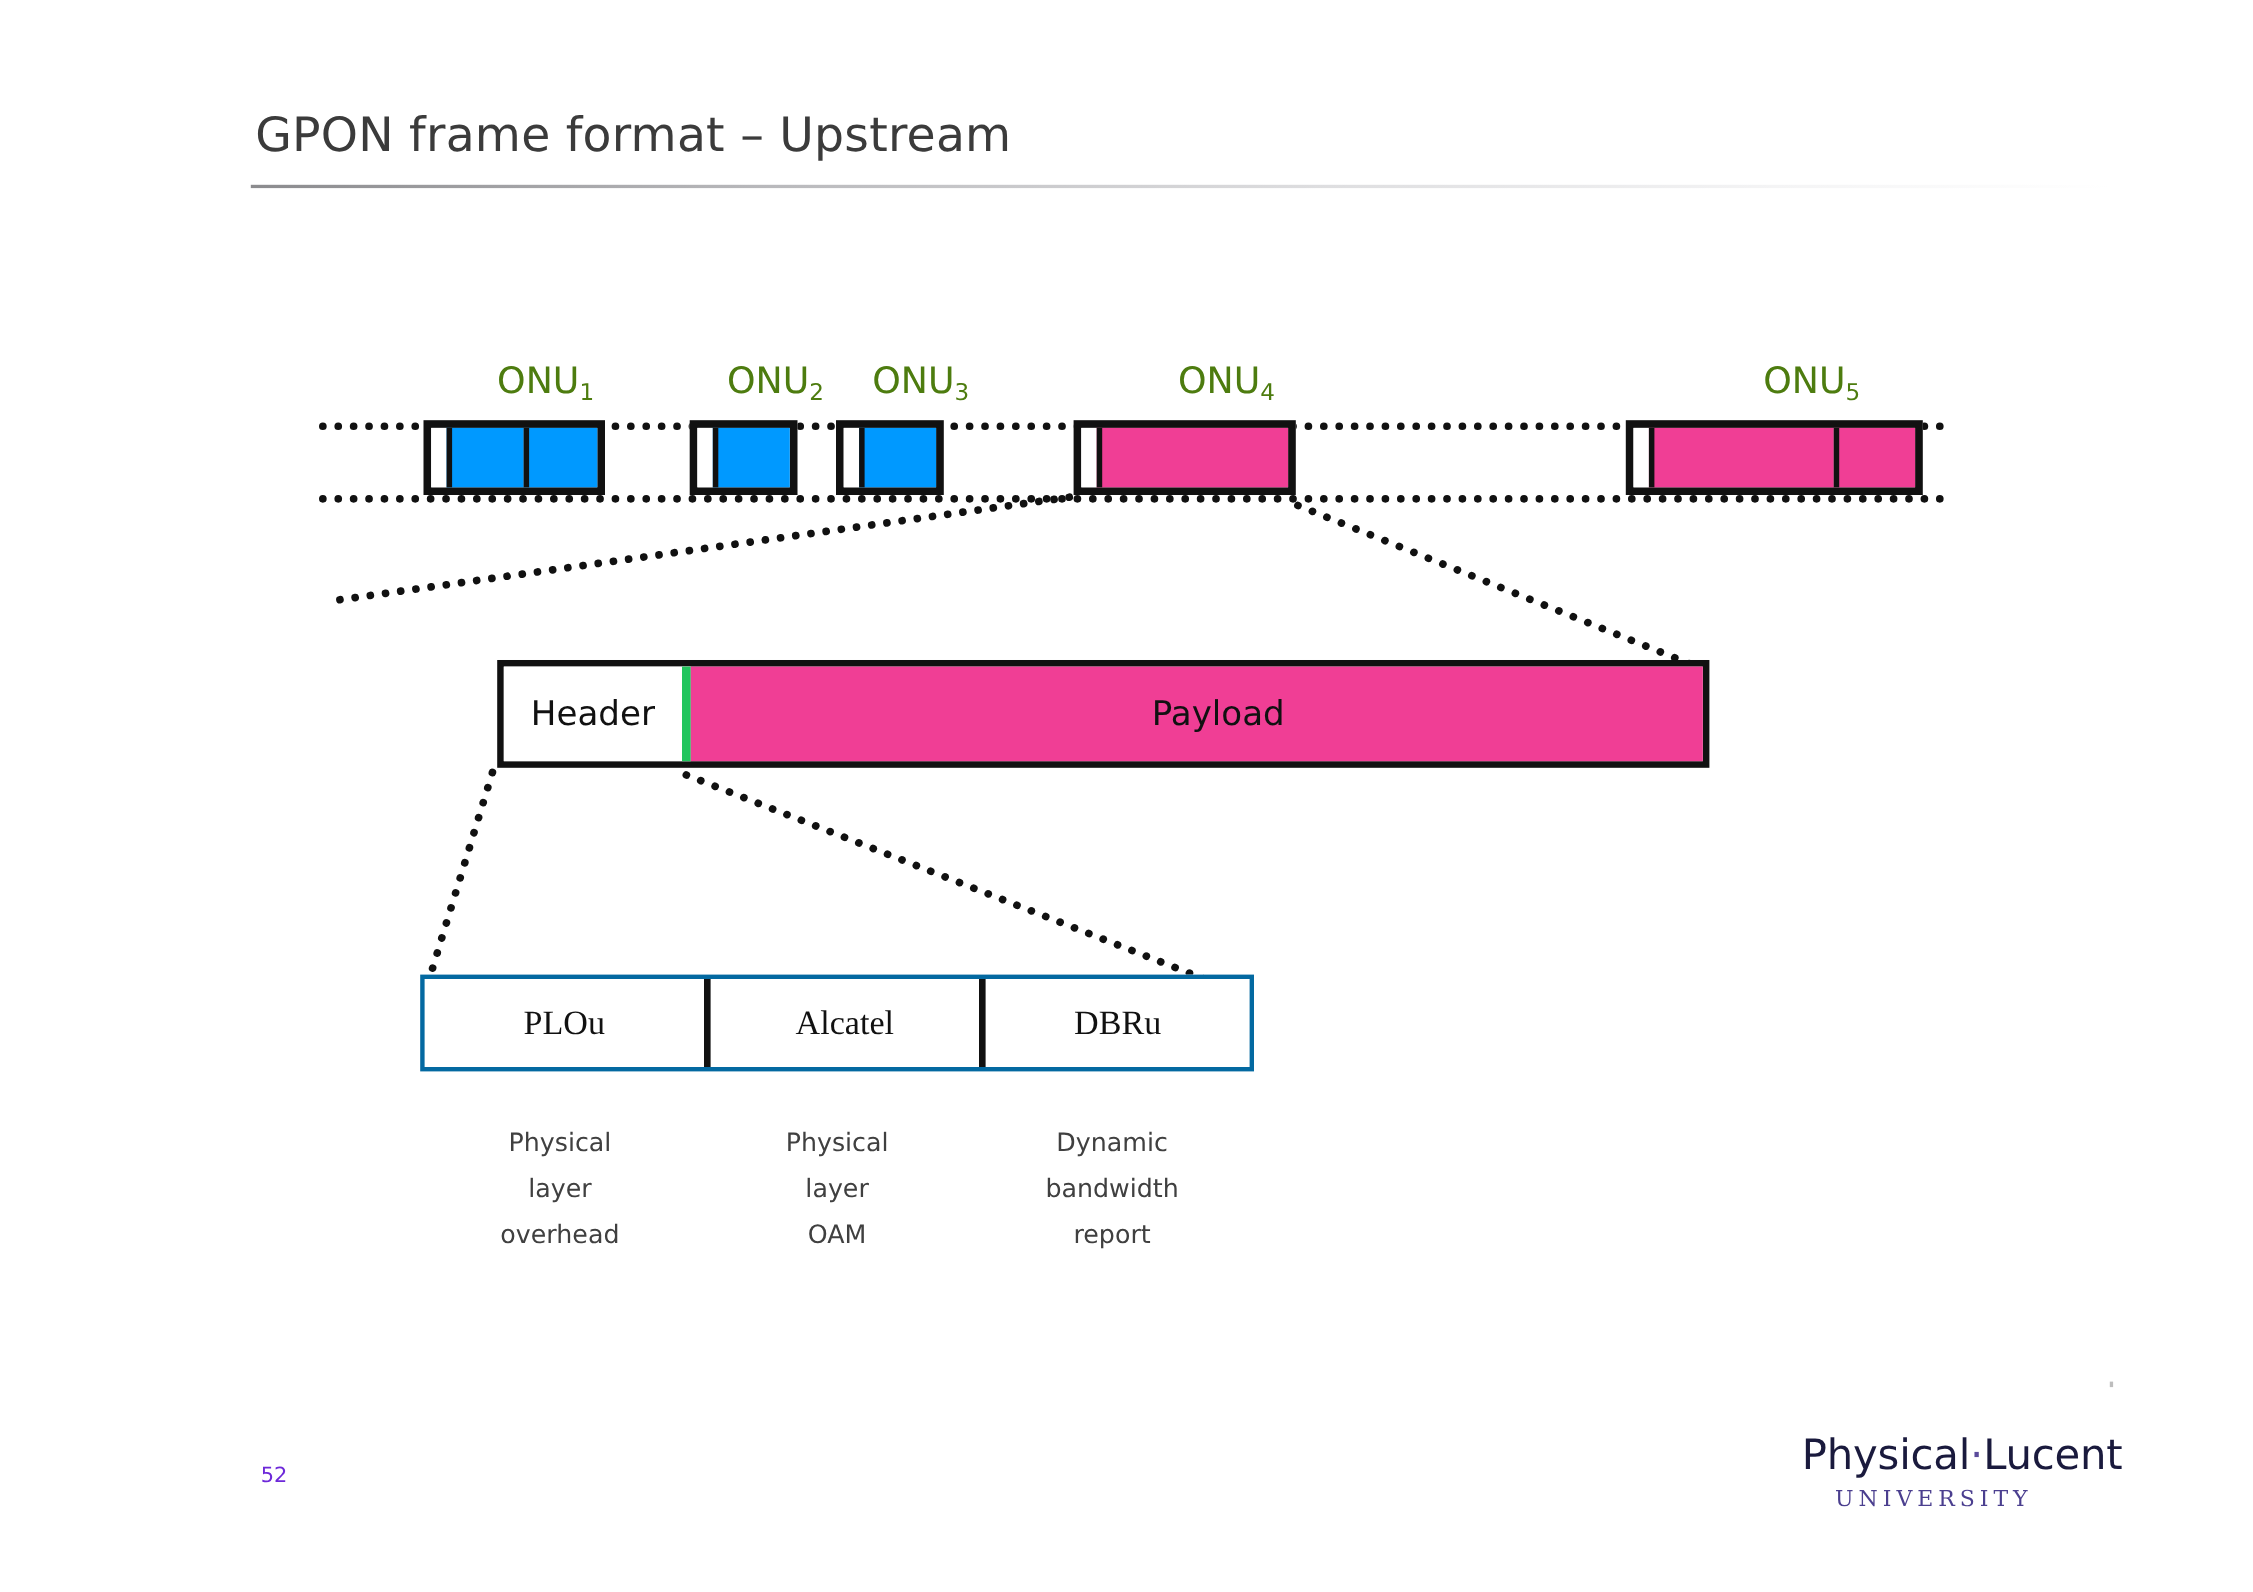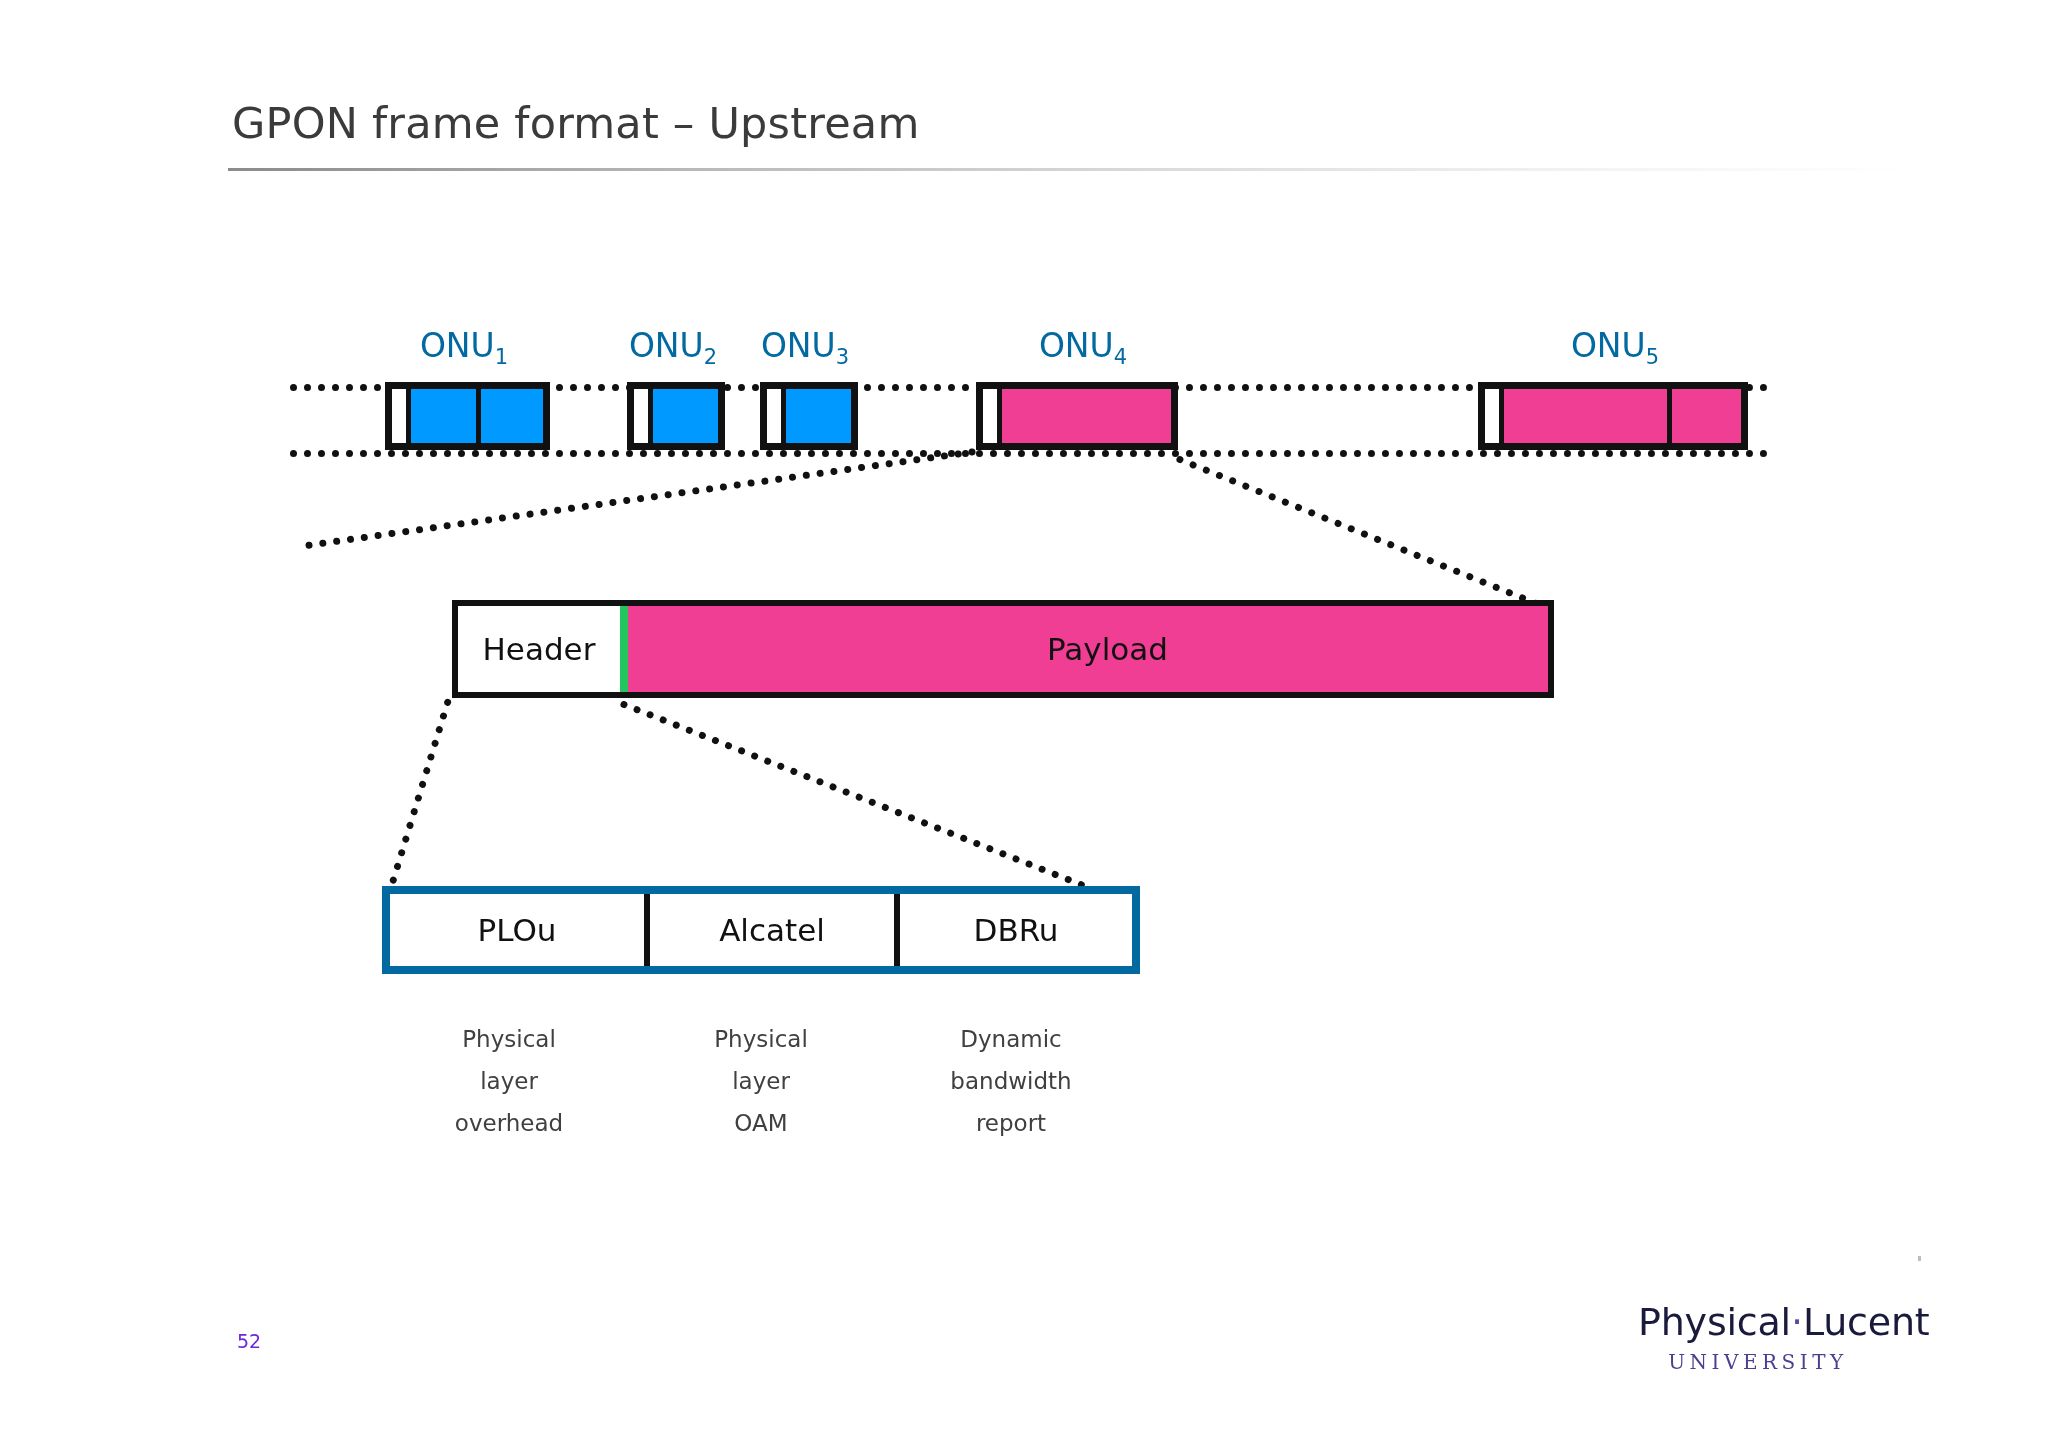--- a/index.html
+++ b/index.html
@@ -44,23 +44,24 @@
     position: absolute;
     left: 0;
     top: 0;
     width: 2048px;
     height: 1447px;
   }
 
   .onu-label {
     position: absolute;
     font-size: 33px;
-    color: #0369a1;
+    color: #4d7c0f;
     white-space: nowrap;
     transform: translateX(-50%);
+    margin-left: 32px;
   }
   .onu-label sub {
     font-size: 21px;
     vertical-align: baseline;
     position: relative;
     top: 7px;
   }
 
   
   .rail {
@@ -133,23 +134,24 @@
   }
 
   
   #sub-bar {
     position: absolute;
     left: 382px;
     top: 886px;
     width: 758px;
     height: 88px;
     box-sizing: border-box;
-    border: 8px solid #0369a1;
-    display: flex;
-    background: #ffffff;
+    border: 4px solid #0369a1;
+    display: flex;
+    background: #ffffff;
+    font-family: Liberation Serif, serif;
   }
   #sub-bar .sub-seg {
     box-sizing: border-box;
     display: flex;
     align-items: center;
     justify-content: center;
     font-size: 31px;
     color: #111111;
   }
   #sub-bar .sub-seg + .sub-seg { border-left: 6px solid #111111; }

